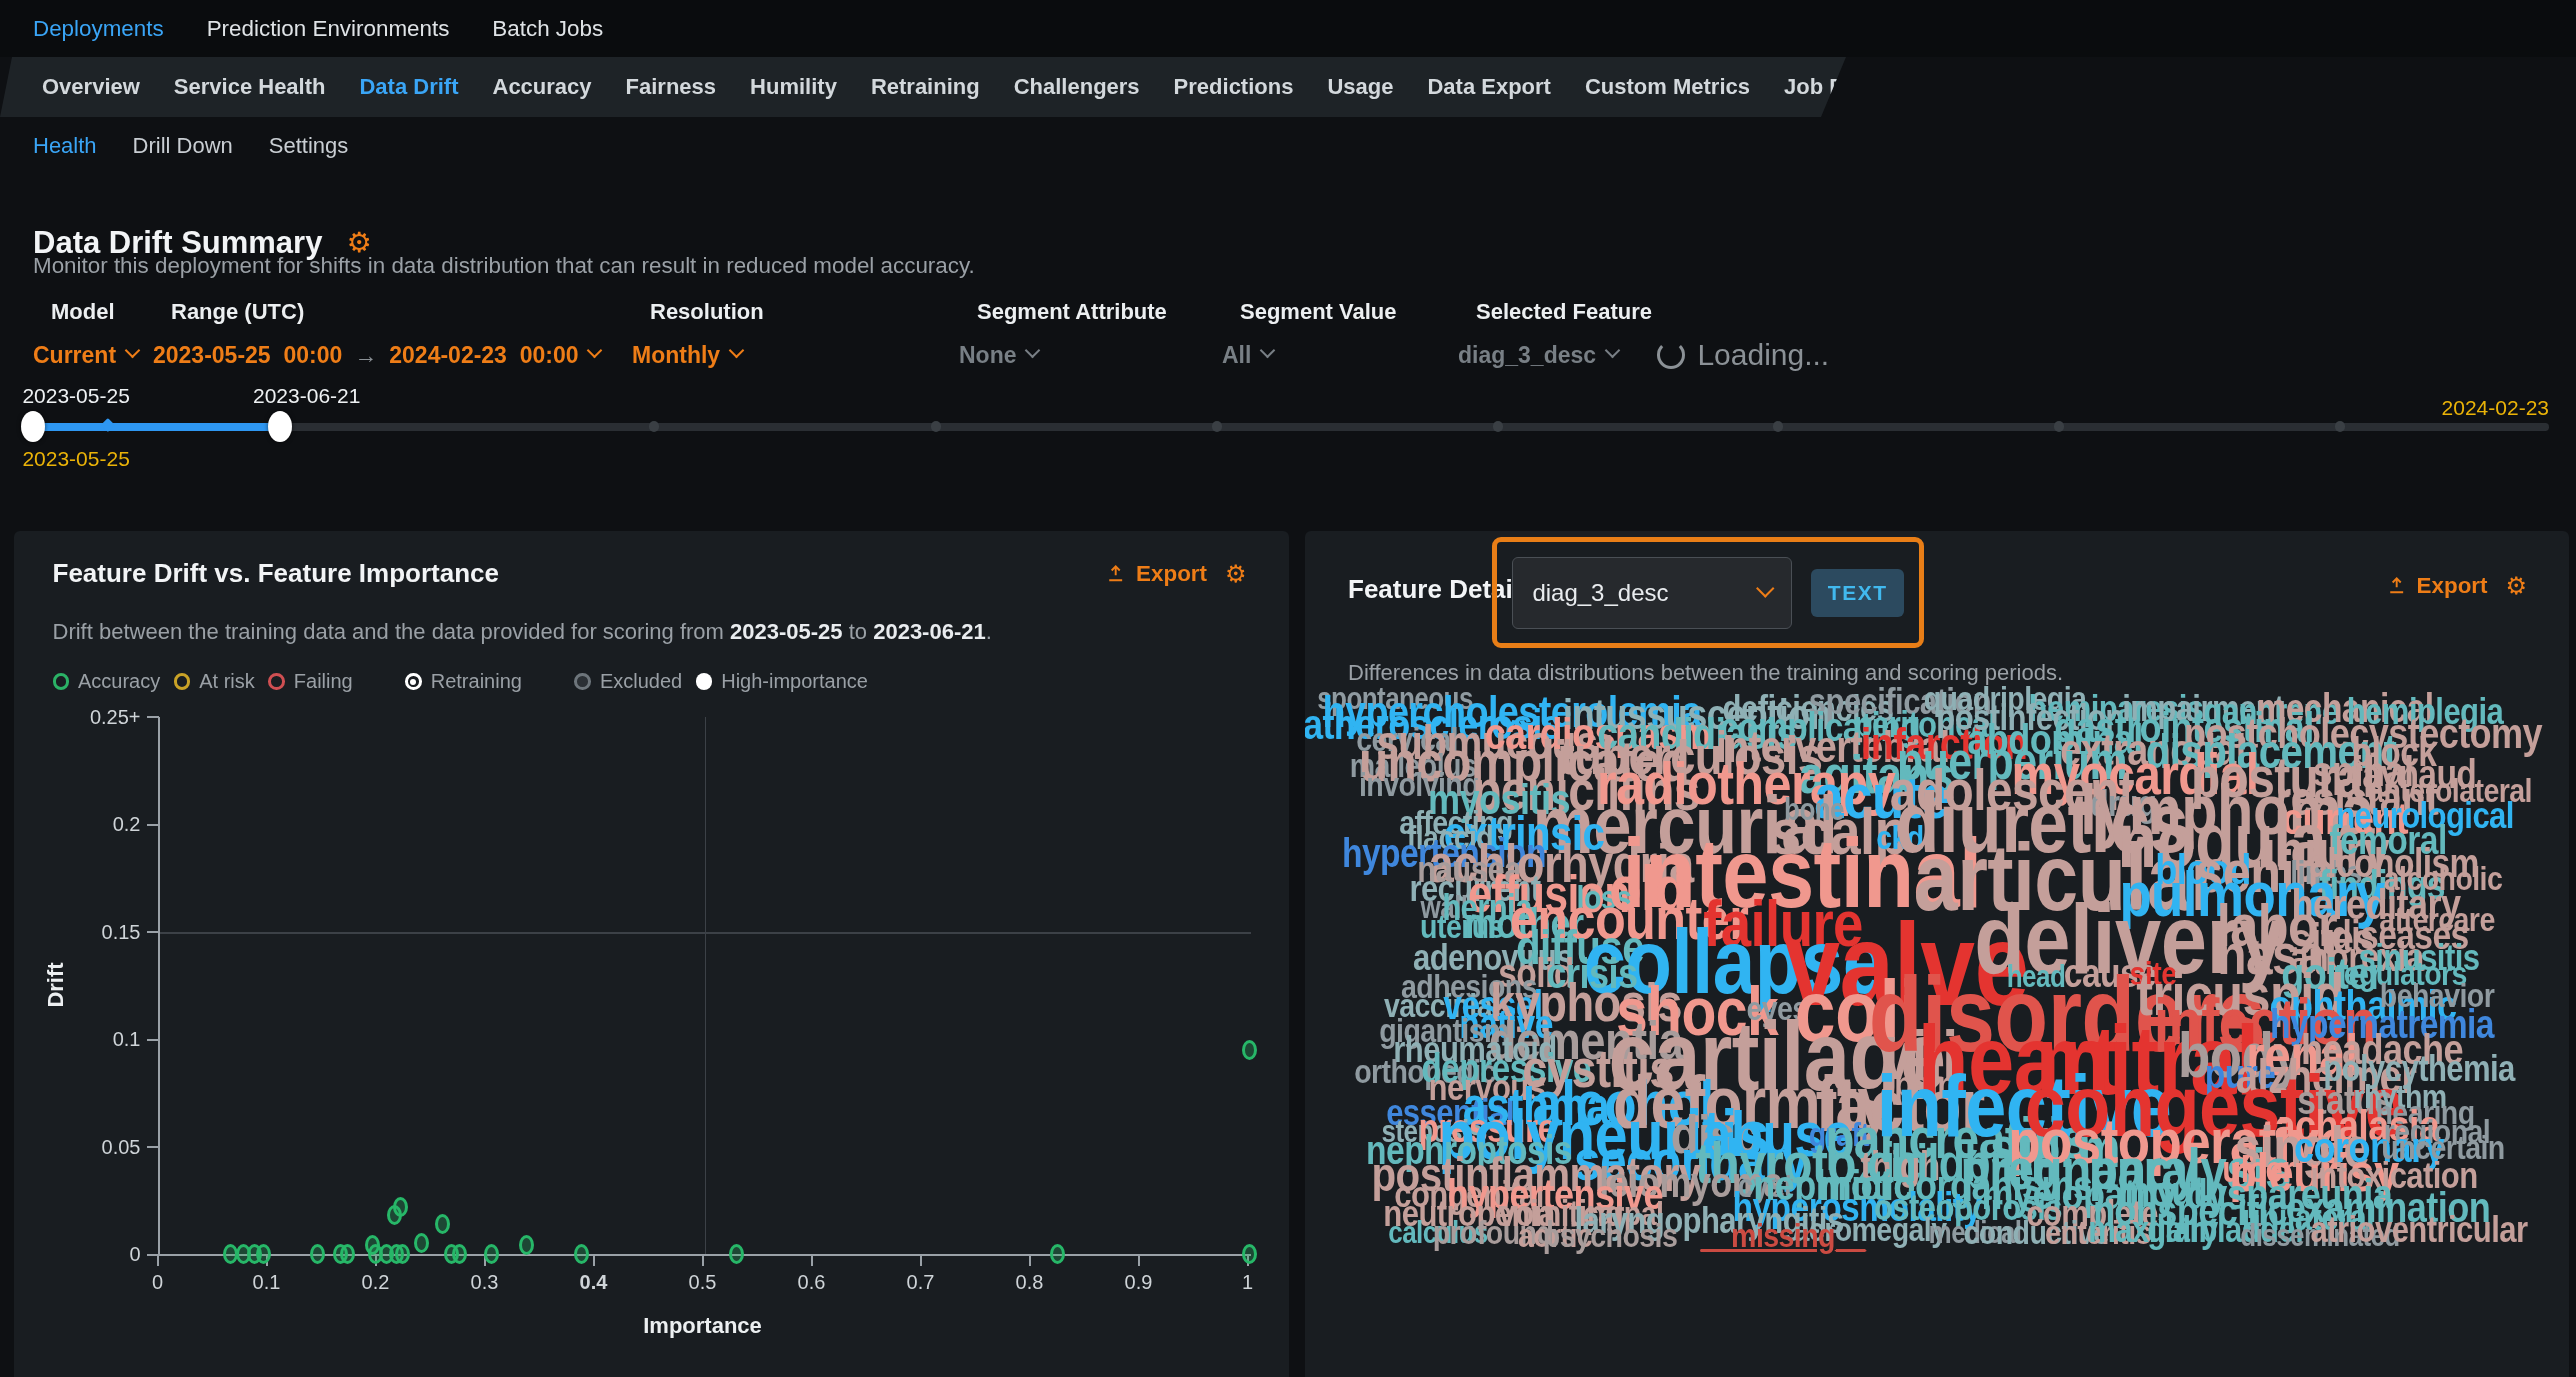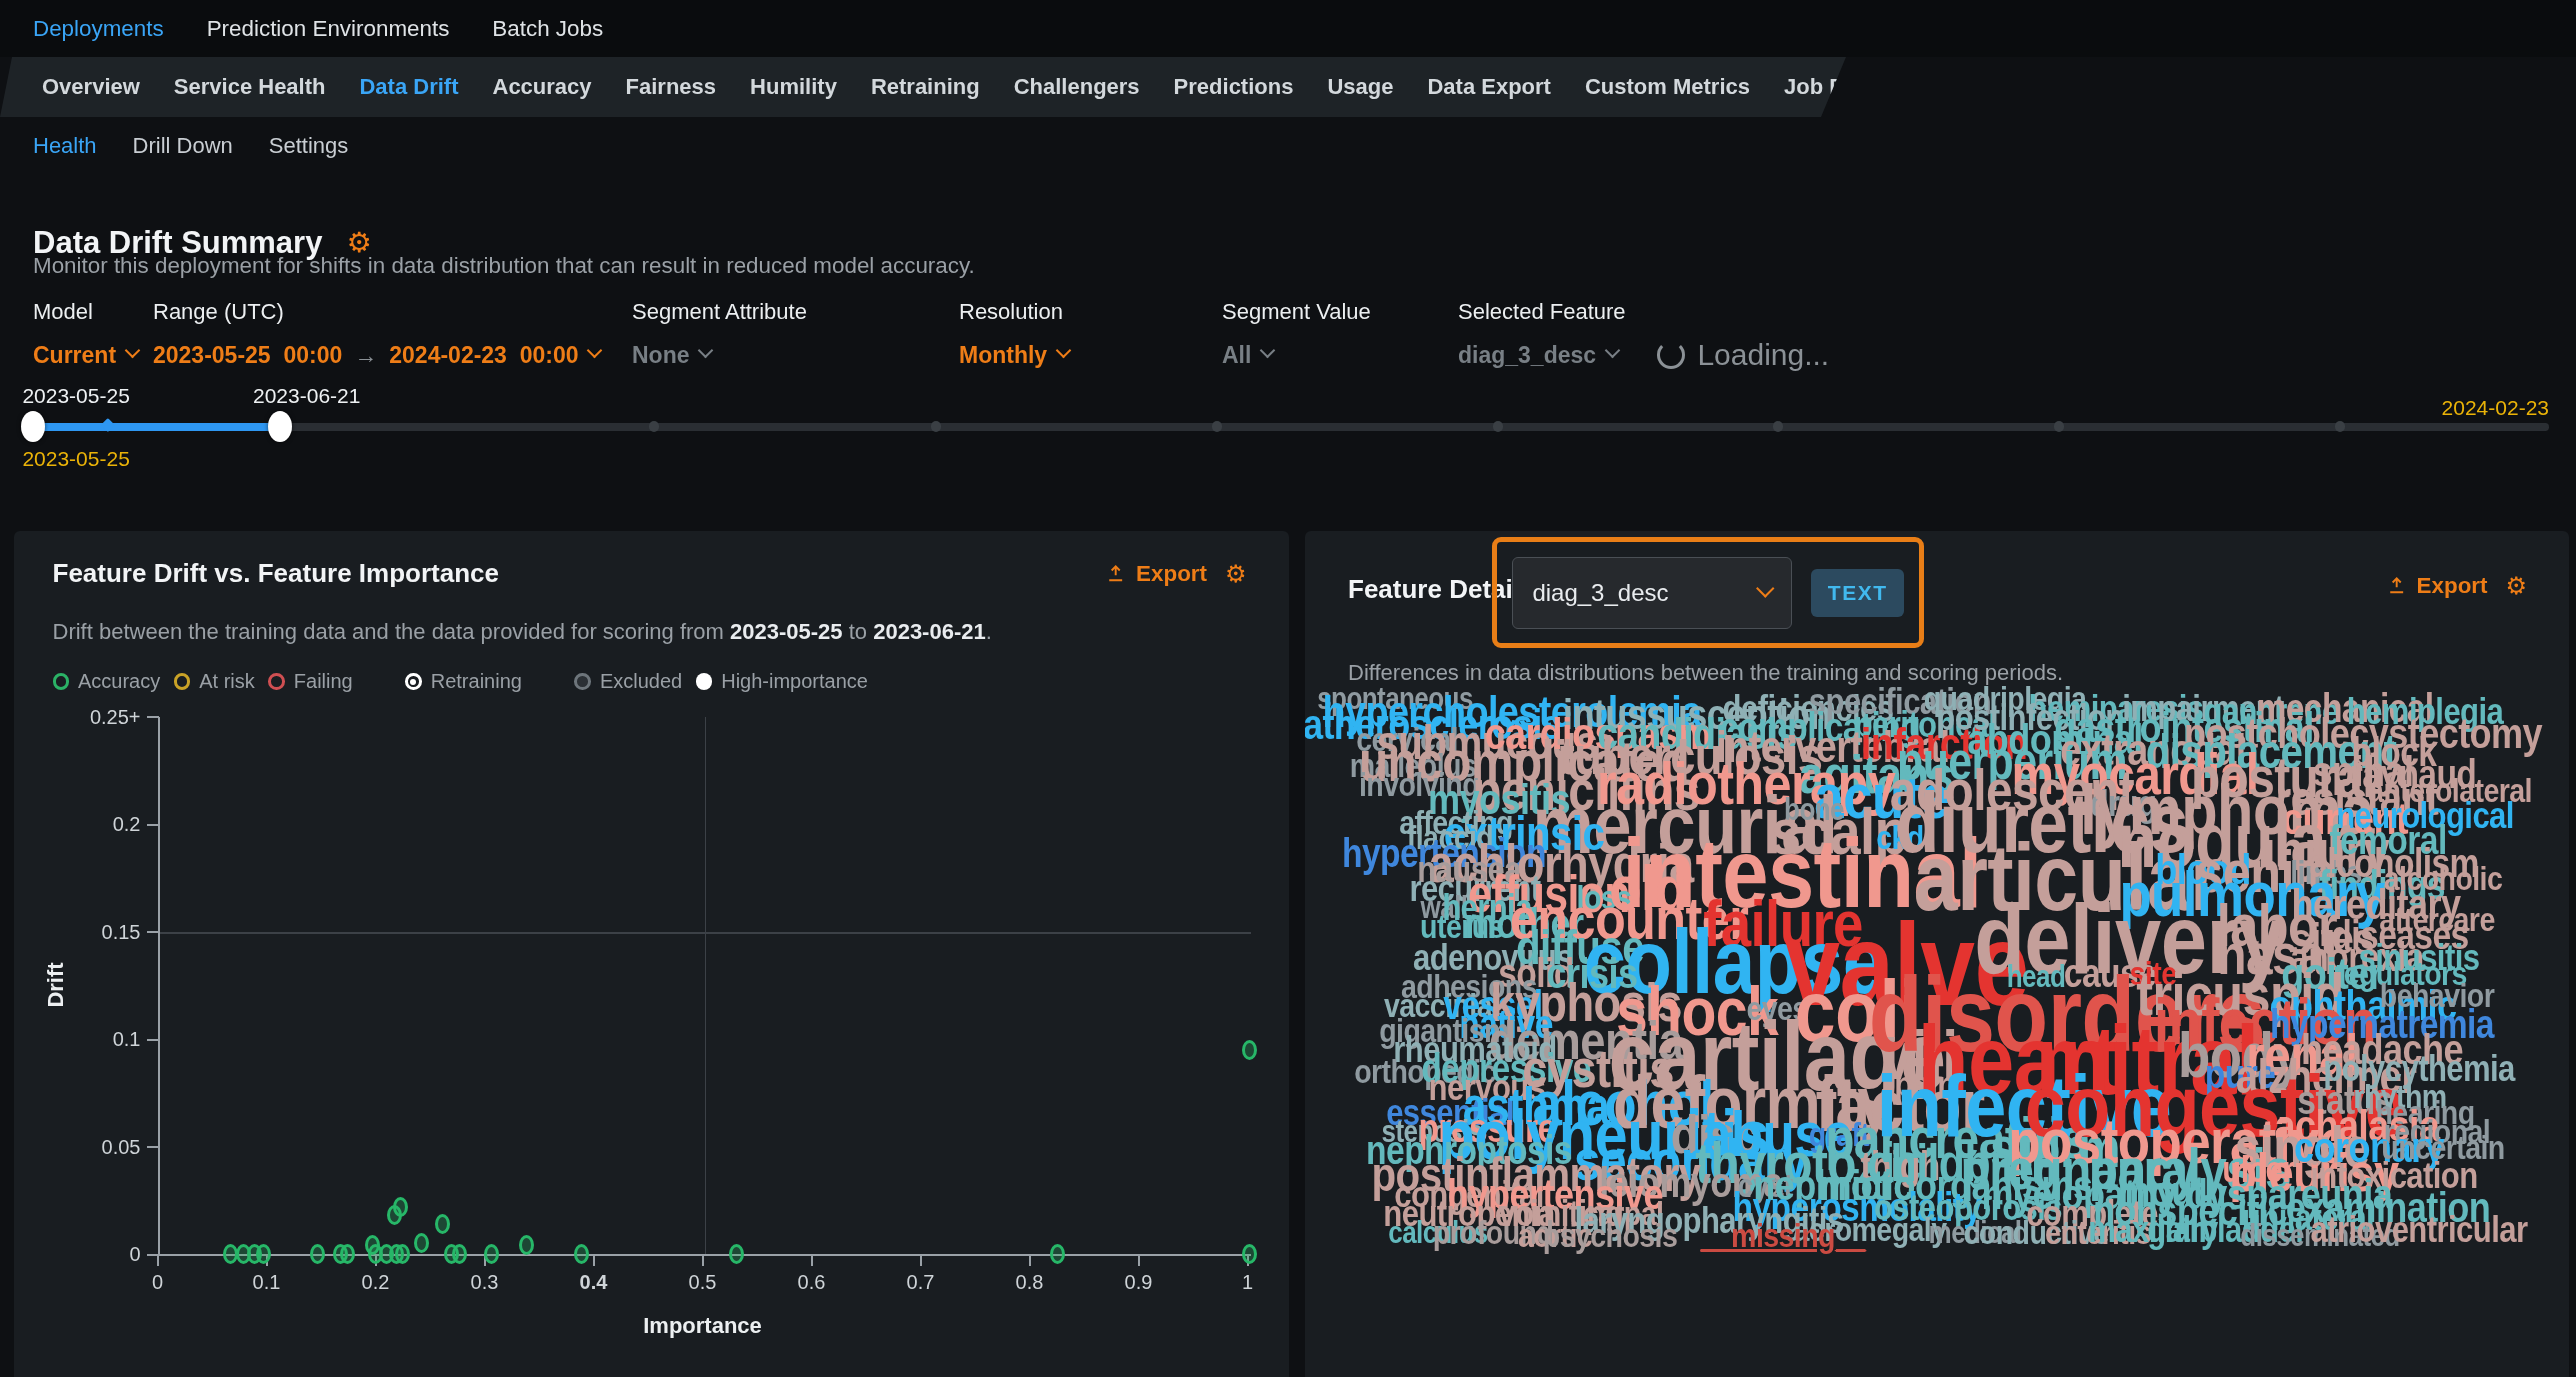--- a/index.html
+++ b/index.html
@@ -31,21 +31,21 @@
   .page-subtitle{position:absolute;left:33px;top:253px;font-size:22.4px;color:#9aa0a6;}
   
   .filters{position:absolute;left:33px;top:299px;display:flex;}
   .filter-group{box-sizing:border-box;}
   .filter-group:nth-child(1){width:120px;}
   .filter-group:nth-child(2){width:479px;}
   .filter-group:nth-child(3){width:327px;}
   .filter-group:nth-child(4){width:263px;}
   .filter-group:nth-child(5){width:236px;}
   .filter-group:nth-child(6){width:210px;}
-  .filter-label{font-size:22px;font-weight:400;color:#eceff1;margin-bottom:16.5px;white-space:nowrap;}
+  .filter-label{font-size:22px;font-weight:700;color:#eceff1;margin-bottom:16.5px;white-space:nowrap;margin-left:18px;}
   .filter-value{font-size:23px;font-weight:700;color:#ee7d17;display:flex;align-items:center;cursor:pointer;white-space:pre;}
   .filter-value.disabled{color:#787f85;cursor:default;}
   .range-arrow{color:#8b9196;font-weight:400;margin:0 12px;}
   .chev{display:inline-block;width:9px;height:9px;border-right:2.2px solid currentColor;border-bottom:2.2px solid currentColor;
     transform:rotate(45deg) translate(-1.5px,-1.5px);margin-left:10.5px;margin-bottom:4.5px;}
   .loading{position:absolute;left:1657px;top:338px;display:flex;align-items:center;gap:12px;color:#8b9196;font-size:30px;}
   .spinner{width:22.4px;height:22.4px;border-radius:50%;border:3px solid #8b9196;border-top-color:transparent;
     animation:spin 1.2s linear infinite;}
   @keyframes spin{to{transform:rotate(360deg);}}
   
@@ -152,26 +152,26 @@
 <div class="filters" id="filters">
     <div class="filter-group">
       <div class="filter-label">Model</div>
       <div class="filter-value"><span>Current</span><span class="chev"></span></div>
     </div>
     <div class="filter-group">
       <div class="filter-label">Range (UTC)</div>
       <div class="filter-value"><span>2023-05-25  00:00</span><span class="range-arrow">→</span><span>2024-02-23  00:00</span><span class="chev"></span></div>
     </div>
     <div class="filter-group">
+      <div class="filter-label">Resolution</div>
+      <div class="filter-value"><span>Monthly</span><span class="chev"></span></div>
+    </div>
+    <div class="filter-group">
       <div class="filter-label">Segment Attribute</div>
       <div class="filter-value disabled"><span>None</span><span class="chev"></span></div>
-    </div>
-    <div class="filter-group">
-      <div class="filter-label">Resolution</div>
-      <div class="filter-value"><span>Monthly</span><span class="chev"></span></div>
     </div>
     <div class="filter-group">
       <div class="filter-label">Segment Value</div>
       <div class="filter-value disabled"><span>All</span><span class="chev"></span></div>
     </div>
     <div class="filter-group">
       <div class="filter-label">Selected Feature</div>
       <div class="filter-value disabled"><span>diag_3_desc</span><span class="chev"></span></div>
     </div>
   </div>

